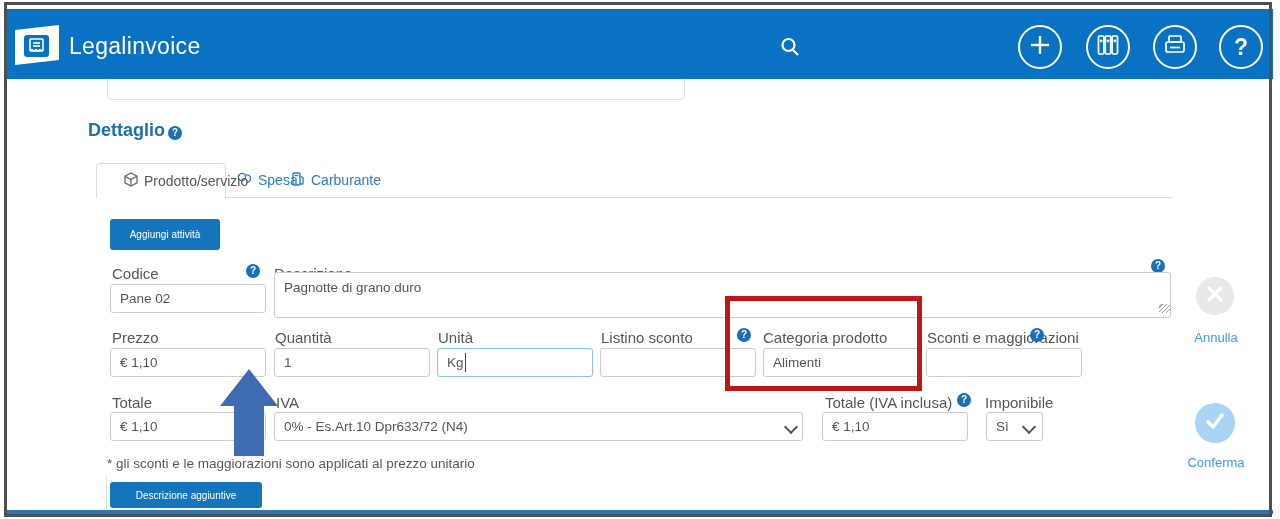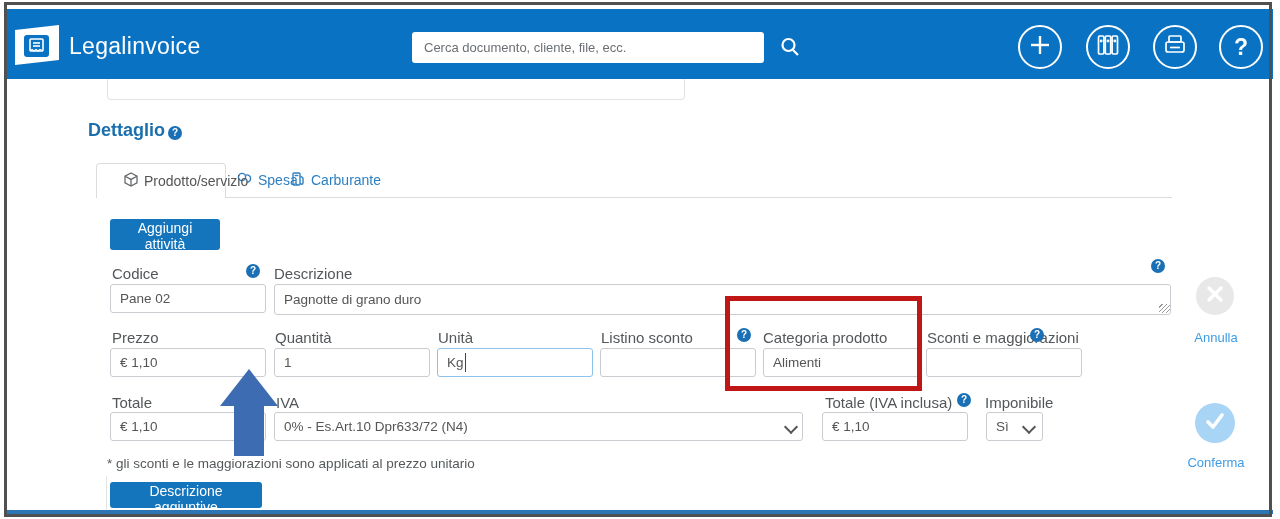--- a/index.html
+++ b/index.html
@@ -26,21 +26,21 @@
     border:1px solid #e2e3e4;border-top:none;border-radius:0 0 4px 4px;box-sizing:border-box;}
   .title{position:absolute;left:88px;top:120px;font-size:18px;font-weight:600;color:#1b6fae;}
   .qicon{position:absolute;width:14px;height:14px;border-radius:50%;background:#1a6fb5;color:#fff;
     font-size:10px;font-weight:bold;text-align:center;line-height:14px;}
   .tabline{position:absolute;left:96px;top:197px;width:1076px;height:1px;background:#dcdcdc;}
   .tab-active{position:absolute;left:96px;top:163px;width:130px;height:35px;background:#fff;
     border:1px solid #dcdcdc;border-bottom:none;border-radius:4px 4px 0 0;box-sizing:border-box;z-index:3;
     display:flex;align-items:center;gap:6px;padding-left:27px;font-size:14px;color:#555;cursor:pointer;}
   .tab{position:absolute;top:168px;height:24px;display:flex;align-items:center;gap:6px;
     font-size:14px;color:#2e80c2;cursor:pointer;}
-  .btn{background:#1474bc;color:#fff;border:none;border-radius:3px;font-size:14px;
+  .btn{background:#1474bc;color:#fff;border:none;border-radius:3px;font-size:10px;
     font-family:"Liberation Sans",sans-serif;cursor:pointer;position:absolute;}
   .lbl{position:absolute;font-size:15px;color:#53575a;white-space:nowrap;}
   .inp{position:absolute;height:29px;border:1px solid #c9cdd1;border-radius:3px;box-sizing:border-box;
     padding:0 9px;font-size:13.5px;color:#555;font-family:"Liberation Sans",sans-serif;background:#fff;outline:none;}
   textarea.inp{resize:none;padding-top:6px;line-height:17px;overflow:hidden;}
   select.inp{-webkit-appearance:none;appearance:none;padding-right:22px;}
   .chev{position:absolute;width:8px;height:8px;border-right:2px solid #555;border-bottom:2px solid #555;
     transform:rotate(45deg);pointer-events:none;}
   .rsz{position:absolute;left:1159px;top:304px;width:11px;height:9px;
     background:repeating-linear-gradient(135deg,transparent 0 2px,#9a9a9a 2px 3px);cursor:nwse-resize;}
@@ -70,21 +70,20 @@
       <g stroke="#ffffff" stroke-width="1.6" fill="none">
         <rect x="15" y="14" width="13" height="12" rx="1"></rect>
         <line x1="18" y1="18" x2="25" y2="18"></line>
         <line x1="18" y1="21" x2="25" y2="21"></line>
         <polyline points="15,26 17,24.5 19,26 21,24.5 23,26 25,24.5 28,26" stroke-width="1.3"></polyline>
       </g>
     </svg>
   </span>
   <span class="brand">Legalinvoice</span>
 
-  <input class="search" type="text" placeholder="Cerca documento, cliente, file, ecc." style="">
   <span class="mag">
     <svg width="22" height="22" viewBox="0 0 22 22" fill="none" stroke="#ffffff" stroke-width="2.2">
       <circle cx="9.5" cy="9" r="6"></circle>
         <line x1="14" y1="14" x2="19" y2="19"></line>
     </svg>
   </span>
 
   <span class="hbtn" style="left:1011px">
     <span>
       <svg width="22" height="22" viewBox="0 0 22 22" stroke="#fff" stroke-width="2.4">
@@ -156,21 +155,21 @@
 </div>
 
 <button class="btn" style="left:110px;top:219px;width:110px;height:31px">Aggiungi attività</button>
 
 <span class="lbl" style="left:112px;top:265px">Codice</span>
 <span class="qicon" style="left:246px;top:264px">?</span>
 <input class="inp" style="left: 110px; top: 284px; width: 156px;" value="Pane 02">
 
 <span class="lbl" style="left:274px;top:265px">Descrizione</span>
 <span class="qicon" style="left:1151px;top:259px">?</span>
-<textarea class="inp" style="left: 274px; top: 284px; width: 897px; height: 31px;">Pagnotte di grano duro</textarea>
+<textarea class="inp" style="left: 274px; top: 272px; width: 897px; height: 46px;">Pagnotte di grano duro</textarea>
 <span class="rsz"></span>
 
 <span class="lbl" style="left:112px;top:329px">Prezzo</span>
 <input class="inp" style="left: 110px; top: 348px; width: 156px;" value="€ 1,10">
 
 <span class="lbl" style="left:275px;top:329px">Quantità</span>
 <input class="inp" style="left: 274px; top: 348px; width: 156px;" value="1">
 
 <span class="lbl" style="left:438px;top:329px">Unità</span>
 <input class="inp" style="left: 437px; top: 348px; width: 156px; border-color: rgb(140, 195, 236);" value="Kg">

